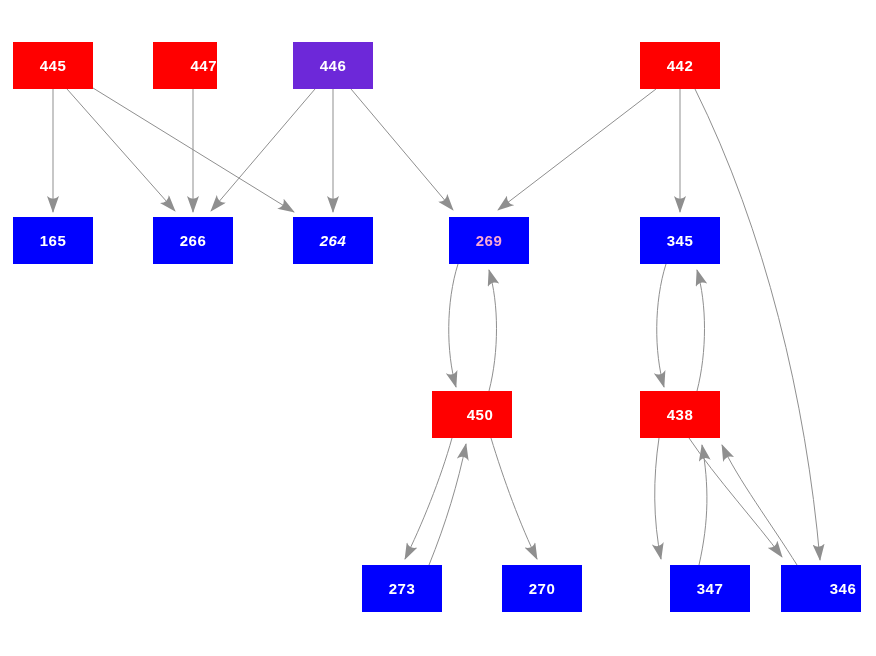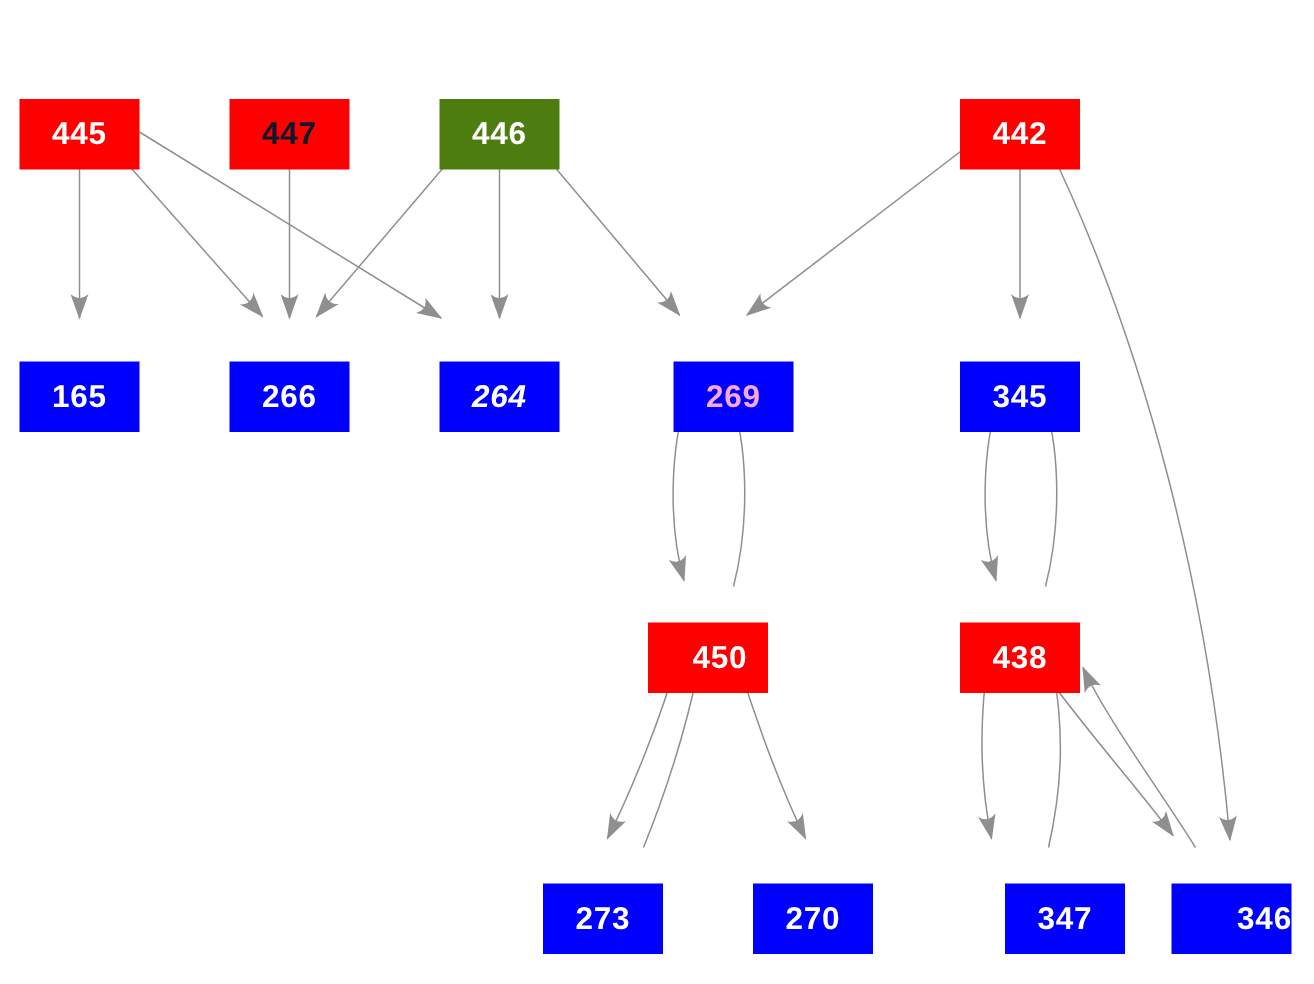--- a/index.html
+++ b/index.html
@@ -22,24 +22,23 @@
     width: 876px;
     height: 656px;
   }
   .node {
     position: absolute;
     display: flex;
     align-items: center;
     justify-content: center;
     box-sizing: border-box;
     font-weight: bold;
-    font-size: 21px;
+    font-size: 15px;
     letter-spacing: 0.5px;
     user-select: none;
-    margin-top: 24px;
   }
 </style>
 </head>
 <body>
 
 <div class="canvas">
   <svg class="edge-layer" width="876" height="656" viewBox="0 0 876 656" xmlns="http://www.w3.org/2000/svg">
     <defs>
       <marker id="arrowhead" viewBox="0 0 17 12" refX="16" refY="6" markerWidth="17" markerHeight="12" markerUnits="userSpaceOnUse" orient="auto">
         <path d="M0,0 L17,6 L0,12 Q5.5,6 0,0 Z" fill="#8f8f8f"></path>
@@ -66,24 +65,24 @@
         <path d="M659,438 C653,478 653,520 661,559" fill="none" stroke="#8f8f8f" stroke-width="1" marker-end="url(#arrowhead)"></path>
         <path d="M699,565 C709,521 709,485 702,445" fill="none" stroke="#8f8f8f" stroke-width="1" marker-end="url(#arrowhead)"></path>
         <path d="M689,438 C716,478 757,523 782,557" fill="none" stroke="#8f8f8f" stroke-width="1" marker-end="url(#arrowhead)"></path>
         <path d="M797,565 C772,525 737,478 722,445" fill="none" stroke="#8f8f8f" stroke-width="1" marker-end="url(#arrowhead)"></path>
       </g>
   </svg>
   <div>
       <div class="node" style="left: 13px; top: 42px; width: 80px; height: 47px; background: rgb(255, 0, 0); color: rgb(255, 255, 255);">
         <span>445</span>
       </div>
-      <div class="node" style="left: 153px; top: 42px; width: 80px; height: 47px; background: rgb(255, 0, 0); color: #0f172a;">
+      <div class="node" style="left: 153px; top: 42px; width: 64px; height: 47px; background: rgb(255, 0, 0); color: #ffffff; justify-content: flex-end;">
         <span>447</span>
       </div>
-      <div class="node" style="left: 293px; top: 42px; width: 80px; height: 47px; background: #4d7c0f; color: rgb(255, 255, 255); text-align: right;">
+      <div class="node" style="left: 293px; top: 42px; width: 80px; height: 47px; background: #6d28d9; color: rgb(255, 255, 255); text-align: right;">
         <span>446</span>
       </div>
       <div class="node" style="left: 640px; top: 42px; width: 80px; height: 47px; background: rgb(255, 0, 0); color: rgb(255, 255, 255);">
         <span>442</span>
       </div>
       <div class="node" style="left: 13px; top: 217px; width: 80px; height: 47px; background: rgb(0, 0, 255); color: rgb(255, 255, 255);">
         <span>165</span>
       </div>
       <div class="node" style="left: 153px; top: 217px; width: 80px; height: 47px; background: rgb(0, 0, 255); color: rgb(255, 255, 255);">
         <span>266</span>

